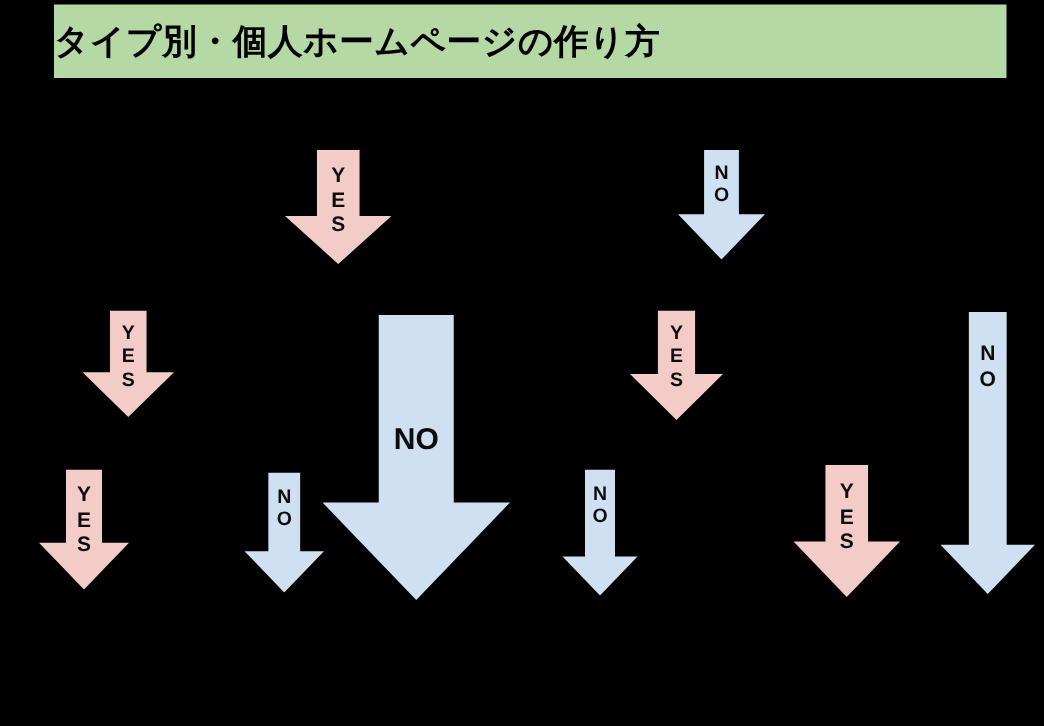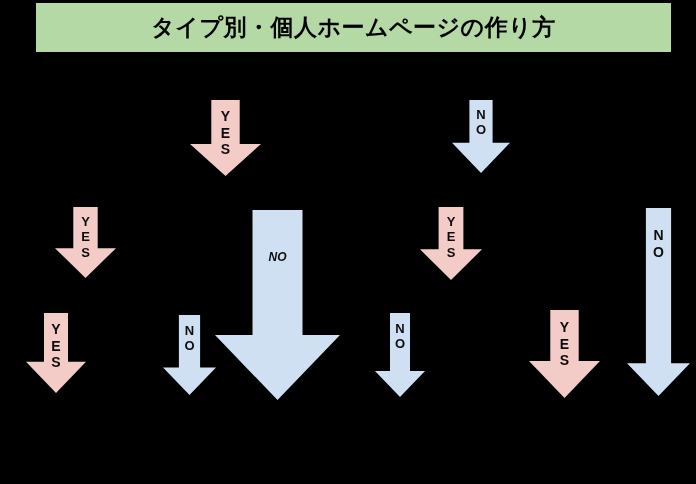--- a/index.html
+++ b/index.html
@@ -18,21 +18,20 @@
   
   #title-banner {
     position: absolute;
     left: 36px;
     top: 3px;
     width: 635px;
     height: 49px;
     background: #b5d9a5;
     display: flex;
     align-items: center;
-    justify-content: center;
     box-sizing: border-box;
   }
   #title-text {
     color: #000000;
     font-size: 23px;
     font-weight: bold;
     letter-spacing: 0.5px;
     line-height: 1;
     white-space: nowrap;
     font-family: "Liberation Sans", "DejaVu Sans", sans-serif;
@@ -111,21 +110,21 @@
         <div class="label" style="font-size: 13px; color: rgb(13, 13, 13); margin-top: 7px;">
           <span>Y</span>
           <span>E</span>
           <span>S</span>
         </div>
       </div>
       <div class="arrow horizontal" style="left: 215px; top: 210px; width: 125px; height: 190px; align-items: flex-start;">
         <svg class="shape" viewBox="0 0 100 100" preserveAspectRatio="none">
           <polygon points="30,0 70,0 70,65.78947368421052 100,65.78947368421052 50,100 0,65.78947368421052 30,65.78947368421052" fill="#cee0f2"></polygon>
         </svg>
-        <div class="label" style="font-size: 12px; color: rgb(13, 13, 13); margin-top: 40px; font-style: italic;"><span>NO</span></div>
+        <div class="label" style="font-size: 20px; color: rgb(13, 13, 13); margin-top: 72px;"><span>NO</span></div>
       </div>
       <div class="arrow vertical" style="left: 420px; top: 207px; width: 62px; height: 73px; align-items: flex-start;">
         <svg class="shape" viewBox="0 0 100 100" preserveAspectRatio="none">
           <polygon points="30,0 70,0 70,58 100,58 50,100 0,58 30,58" fill="#f3cbc7"></polygon>
         </svg>
         <div class="label" style="font-size: 13px; color: rgb(13, 13, 13); margin-top: 7px;">
           <span>Y</span>
           <span>E</span>
           <span>S</span>
         </div>

